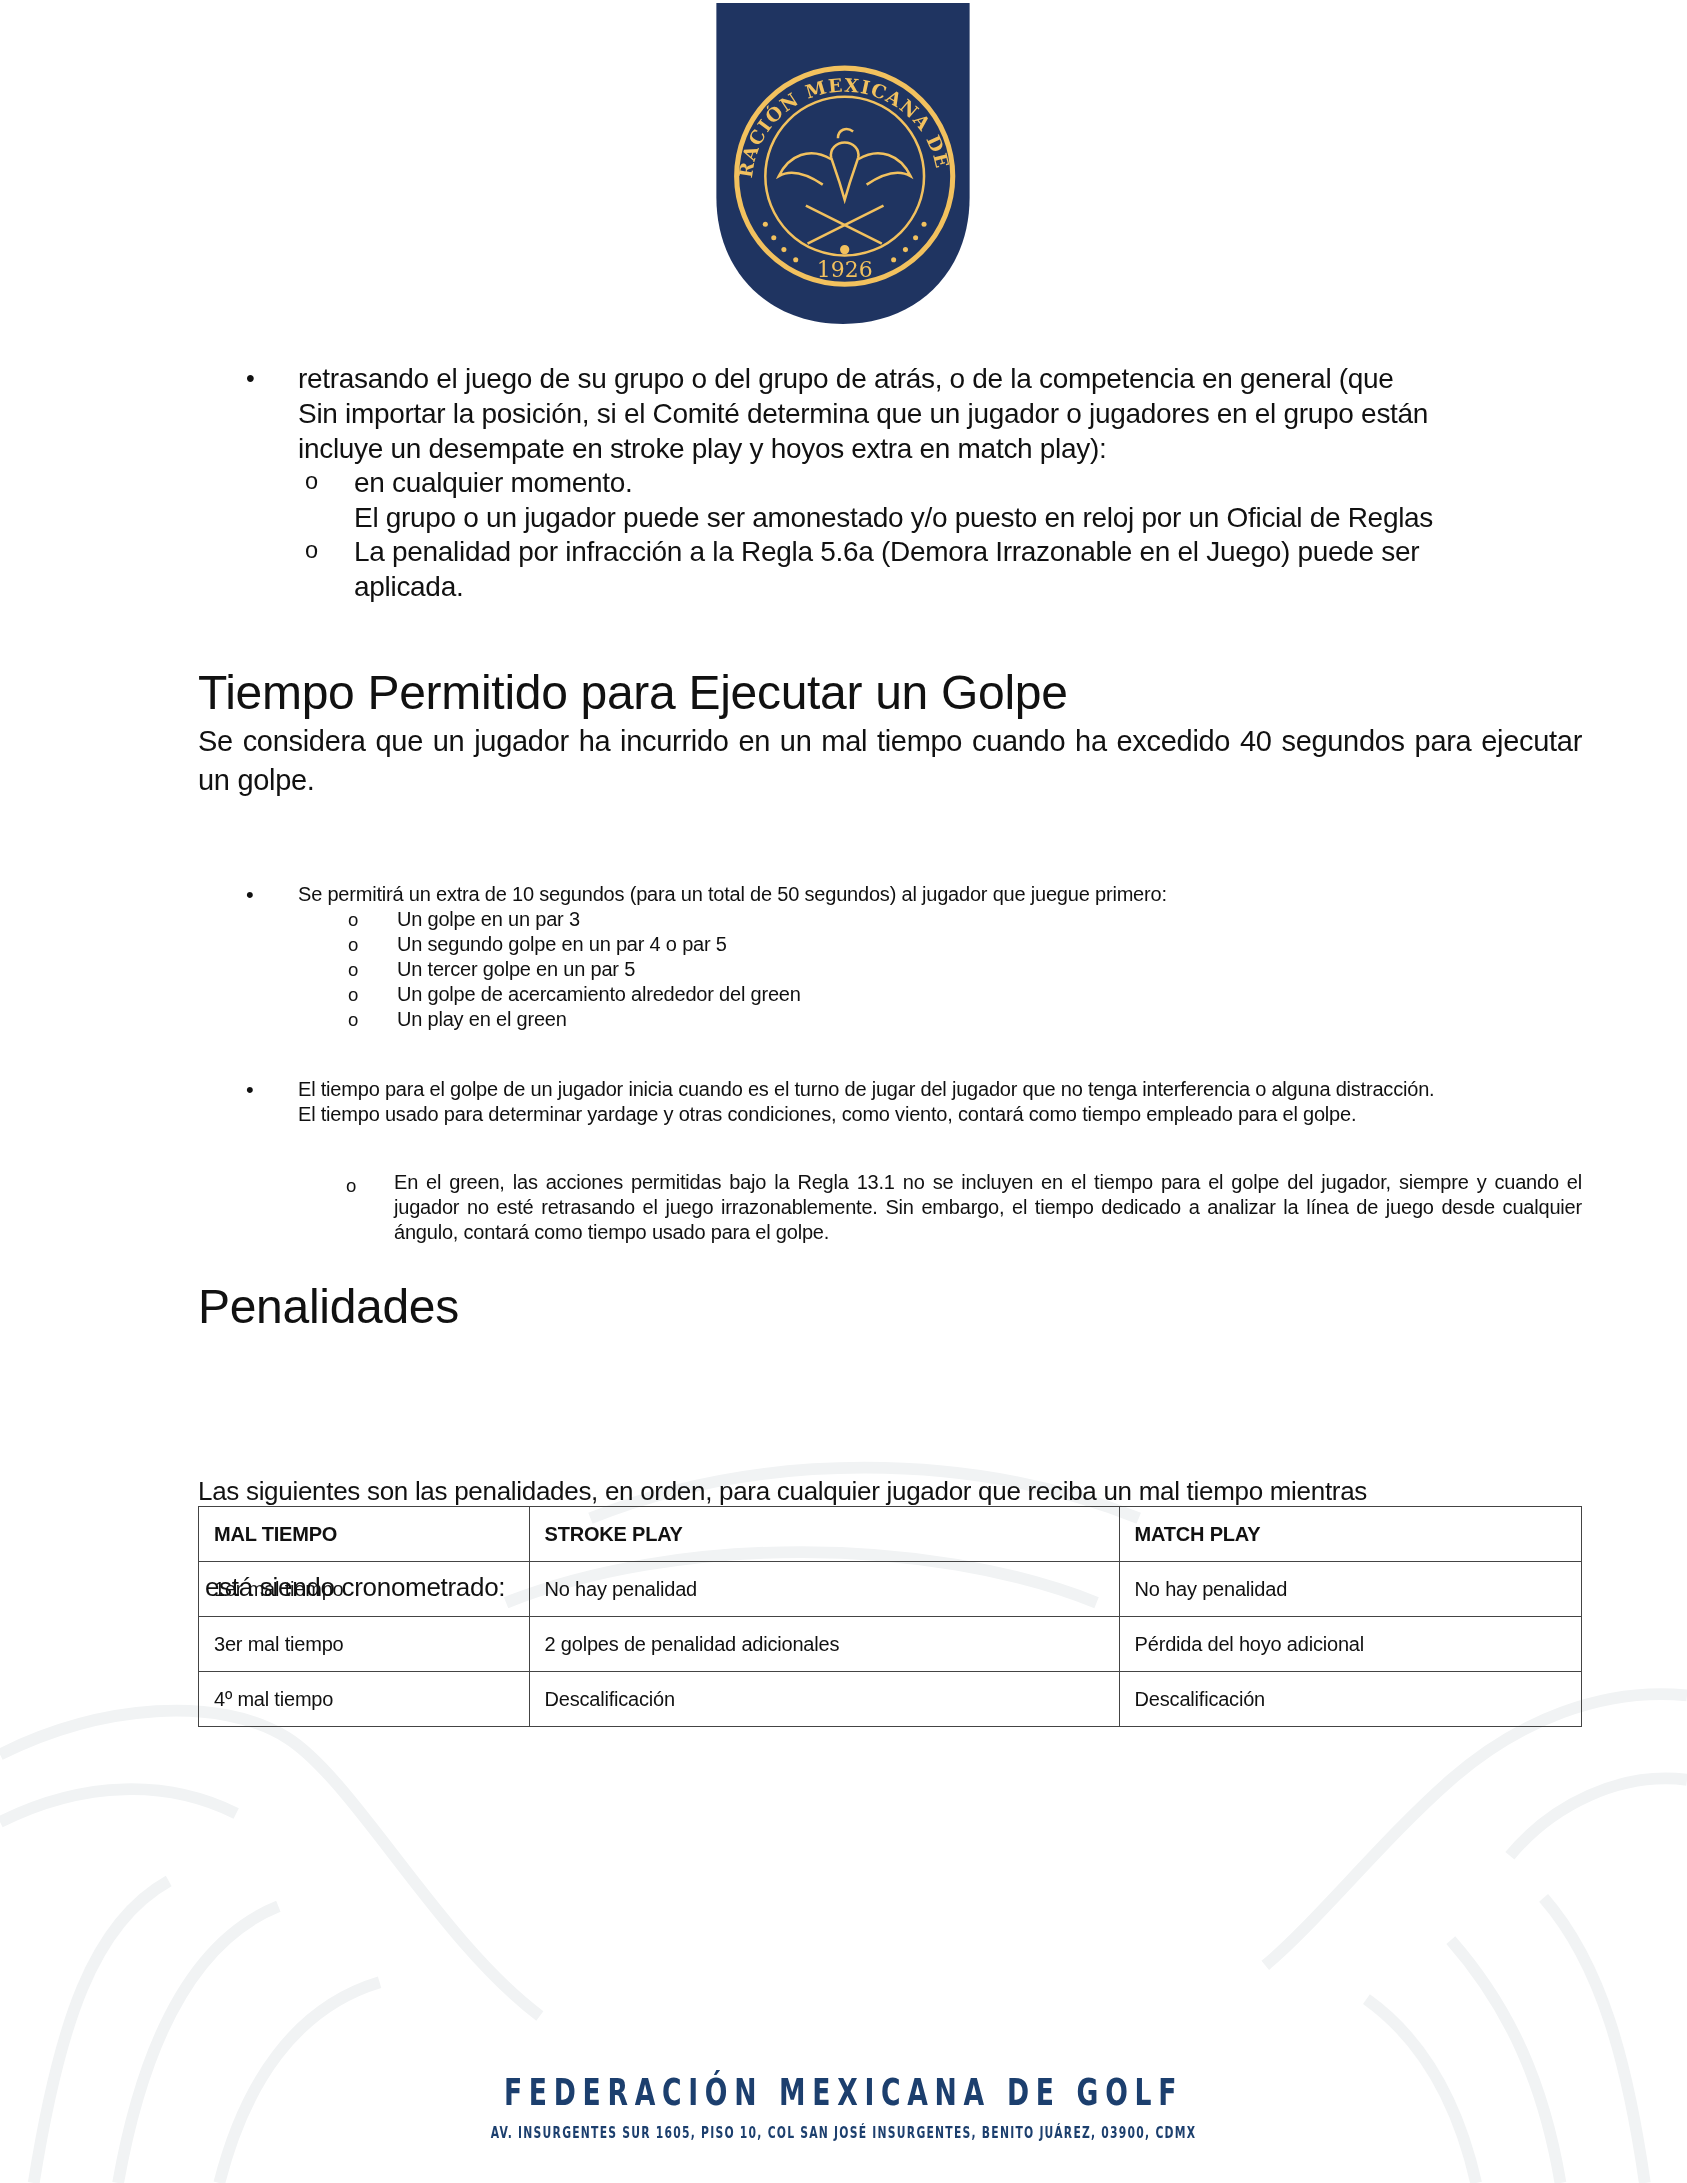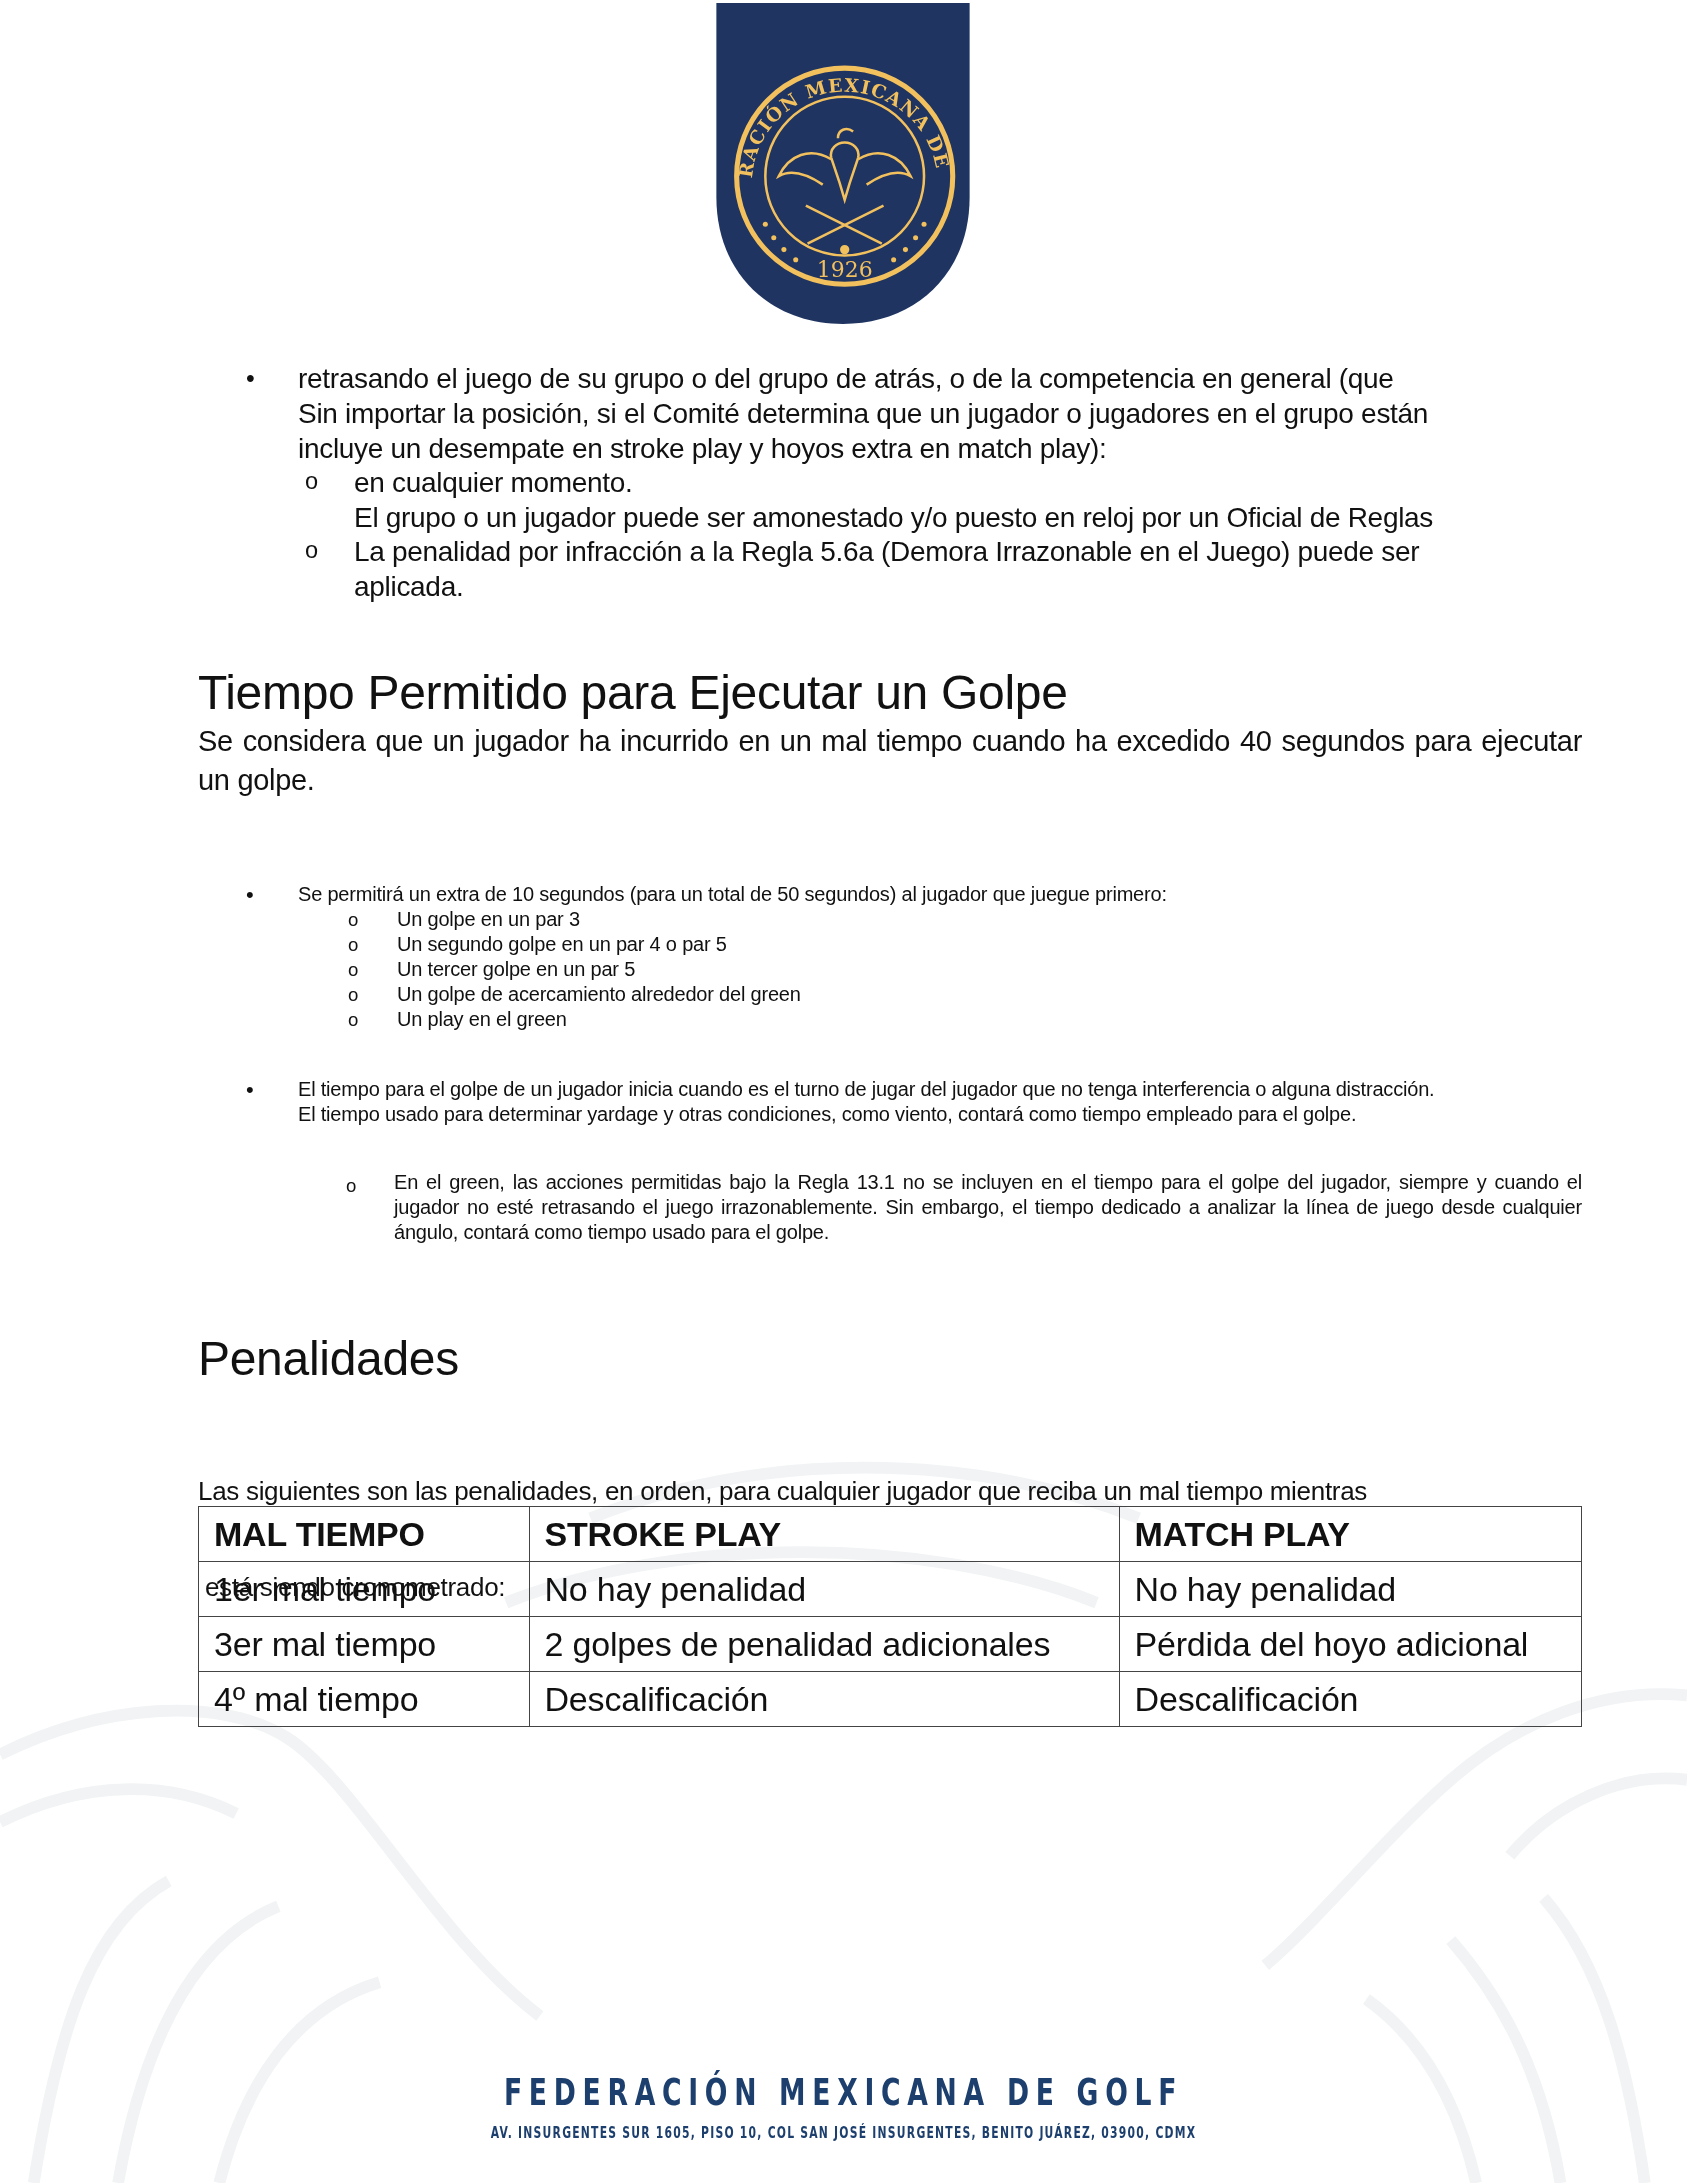--- a/index.html
+++ b/index.html
@@ -12,21 +12,21 @@
     .shield { position:absolute; left:713px; top:3.4px; width:260px; height:321px; }
     .abs { position:absolute; }
     .txt { font-size:28px; line-height:35px; letter-spacing:-0.3px; }
     .small { font-size:20px; line-height:25px; letter-spacing:-0.2px; }
     .bullet-dot { position:absolute; font-size:25px; }
     .bullet-o { position:absolute; font-size:23.6px; }
     h2 { margin:0; font-weight:normal; font-size:48px; letter-spacing:-0.3px; }
     .justify { text-align:justify; text-align-last:left; }
     table.pen { position:absolute; left:198px; top:1506px; width:1384px; border-collapse:collapse; }
     table.pen td, table.pen th {
-      border:1.7px solid #444; font-size:34px; height:54px; padding:0 15px;
+      border:1.7px solid #444; font-size:20px; height:54px; padding:0 15px;
       text-align:left; vertical-align:middle; letter-spacing:-0.2px;
     }
     table.pen th { font-weight:bold; }
     .footer-title { position:absolute; left:0; width:1687px; top:2071px; text-align:center;
       font-family:"DejaVu Sans", sans-serif; font-weight:bold; color:#1c3f6e;
       font-size:37px; letter-spacing:9.3px; transform:scaleX(0.72); transform-origin:center; }
     .footer-addr { position:absolute; left:0; width:1687px; top:2124px; text-align:center;
       font-family:"DejaVu Sans", sans-serif; font-weight:bold; color:#1c3f6e;
       font-size:15px; letter-spacing:1.7px; transform:scaleX(0.72); transform-origin:center; }
   </style>
@@ -123,21 +123,21 @@
 <section>
   <span class="bullet-dot abs small" style="left:246px;top:1077px;font-size:22px;">•</span>
   <div class="abs small" style="left:298px;top:1077px;width:1316px;">
     <div>El tiempo para el golpe de un jugador inicia cuando es el turno de jugar del jugador que no tenga interferencia o alguna distracción.</div>
     <div>El tiempo usado para determinar yardage y otras condiciones, como viento, contará como tiempo empleado para el golpe.</div>
   </div>
   <span class="abs small" style="left:346px;top:1173px;font-size:18.6px;">o</span>
   <div class="abs small justify" style="left:394px;top:1170px;width:1188px;">En el green, las acciones permitidas bajo la Regla 13.1 no se incluyen en el tiempo para el golpe del jugador, siempre y cuando el jugador no esté retrasando el juego irrazonablemente. Sin embargo, el tiempo dedicado a analizar la línea de juego desde cualquier ángulo, contará como tiempo usado para el golpe.</div>
 </section>
 
-<h2 class="abs" style="left:198px;top:1331px;text-align:center;">Penalidades</h2>
+<h2 class="abs" style="left:198px;top:1279px;text-align:center;">Penalidades</h2>
 <div class="abs" style="left:198px;top:1411px;width:1434px;font-size:26px;line-height:32px;letter-spacing:-0.3px;white-space:pre;">
   <div>Las siguientes son las penalidades, en orden, para cualquier jugador que reciba un mal tiempo mientras</div>
   <div> está siendo cronometrado:</div>
 </div>
 
 <table class="pen">
   <colgroup>
       <col style="width:331px">
       <col style="width:591px">
       <col style="width:463px">

